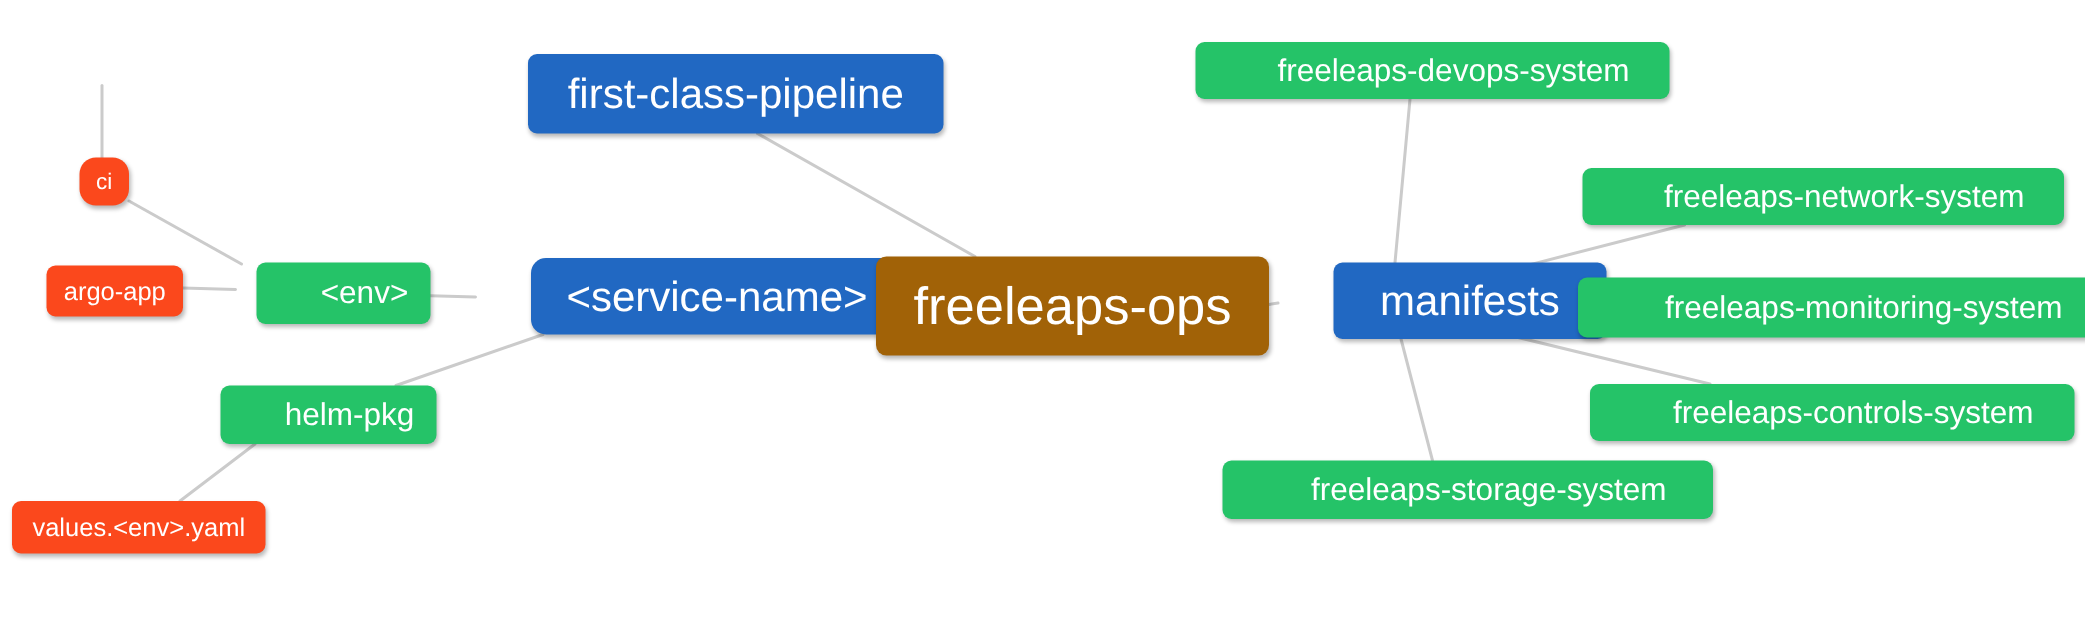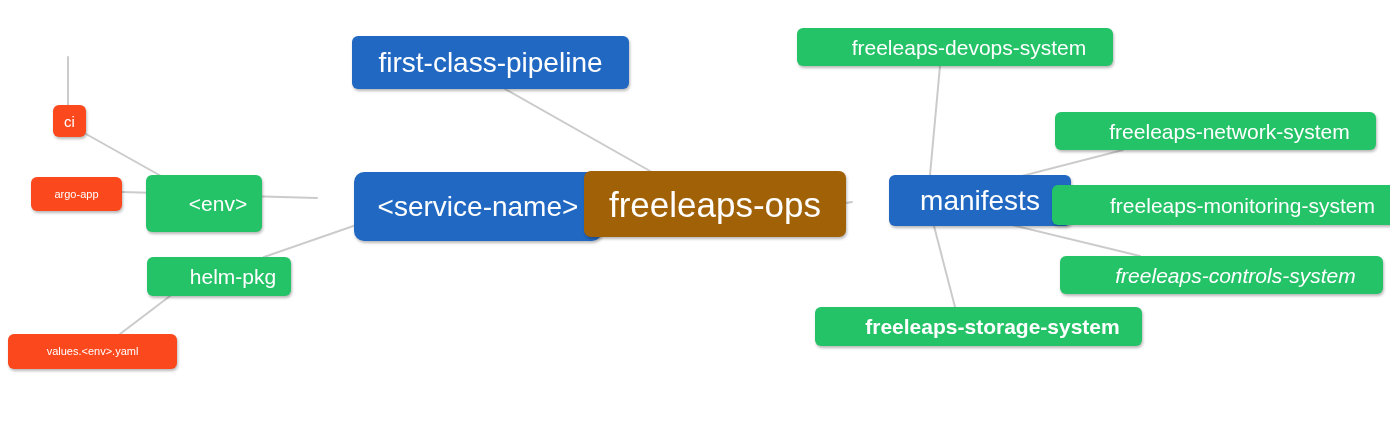--- a/index.html
+++ b/index.html
@@ -36,21 +36,21 @@
     white-space: nowrap;
     border-radius: 6px;
     box-shadow: 1px 2px 3px rgba(0,0,0,0.28);
     cursor: pointer;
     user-select: none;
     line-height: 1;
   }
   .c-root   { background: #a16207; font-size: 35px; border-radius: 7px; }
   .c-blue   { background: #2168c2; font-size: 28px; margin-left: 37px; }
   .c-green  { background: #25c368; font-size: 21px; padding-left: 28px; }
-  .c-red    { background: #fb481c; font-size: 11px; }
+  .c-red    { background: #fb481c; font-size: 17px; }
   .c-red-sm { background: #fb481c; font-size: 15px; }
   .c-orange { background: #f6a623; font-size: 14px; }
 </style>
 </head>
 <body>
 
 <div class="canvas">
 
   <svg class="edge-layer" viewBox="0 0 1390 421">
     <line x1="68" y1="57" x2="68" y2="105"></line>
@@ -63,41 +63,41 @@
     <line x1="505" y1="89" x2="650" y2="171"></line>
     <line x1="846" y1="203" x2="852" y2="202"></line>
     <line x1="930" y1="175" x2="940" y2="66"></line>
     <line x1="1010" y1="179" x2="1123" y2="150"></line>
     <line x1="1010" y1="204" x2="1052" y2="202"></line>
     <line x1="1008" y1="224" x2="1140" y2="256"></line>
     <line x1="934" y1="226" x2="955" y2="307"></line>
   </svg>
 
 
-  <div class="node c-red-sm" style="left:53px;  top:105px; width:33px;  height:32px;">ci</div>
+  <div class="node c-red-sm" style="left:53px;  top:105px; width:33px;  height:32px;border-radius:11px;">ci</div>
 
   <div class="node c-red" style="left:31px;  top:177px; width:91px;  height:34px;">argo-app</div>
 
-  <div class="node c-green" style="left:146px; top:175px; width:88px;  height:57px;">&lt;env&gt;</div>
+  <div class="node c-green" style="left:171px; top:175px; width:88px;  height:41px;">&lt;env&gt;</div>
 
   <div class="node c-green" style="left:147px; top:257px; width:116px; height:39px;">helm-pkg</div>
 
   <div class="node c-red" style="left:8px;   top:334px; width:169px; height:35px;">values.&lt;env&gt;.yaml</div>
 
   <div class="node c-blue" style="left:315px; top:36px;  width:277px; height:53px;">first-class-pipeline</div>
 
-  <div class="node c-blue" style="left:317px; top:172px; width:248px; height:69px;border-radius:10px;">&lt;service-name&gt;</div>
+  <div class="node c-blue" style="left:317px; top:172px; width:248px; height:51px;border-radius:10px;">&lt;service-name&gt;</div>
 
   <div class="node c-root" style="left:584px; top:171px; width:262px; height:66px;">freeleaps-ops</div>
 
   <div class="node c-blue" style="left:852px; top:175px; width:182px; height:51px;">manifests</div>
 
   <div class="node c-green" style="left:797px; top:28px;  width:288px; height:38px;">freeleaps-devops-system</div>
 
   <div class="node c-green" style="left:1055px; top:112px; width:293px; height:38px;">freeleaps-network-system</div>
 
   <div class="node c-green" style="left:1052px; top:185px; width:325px; height:40px;">freeleaps-monitoring-system</div>
 
-  <div class="node c-green" style="left:1060px; top:256px; width:295px; height:38px;font-style:italic;">freeleaps-controls-system</div>
+  <div class="node c-green" style="left:1060px; top:256px; width:295px; height:38px;">freeleaps-controls-system</div>
 
-  <div class="node c-green" style="left:815px; top:307px; width:299px; height:39px;font-weight:bold;">freeleaps-storage-system</div>
+  <div class="node c-green" style="left:815px; top:307px; width:299px; height:39px;">freeleaps-storage-system</div>
 
 </div>
 
 </body></html>

